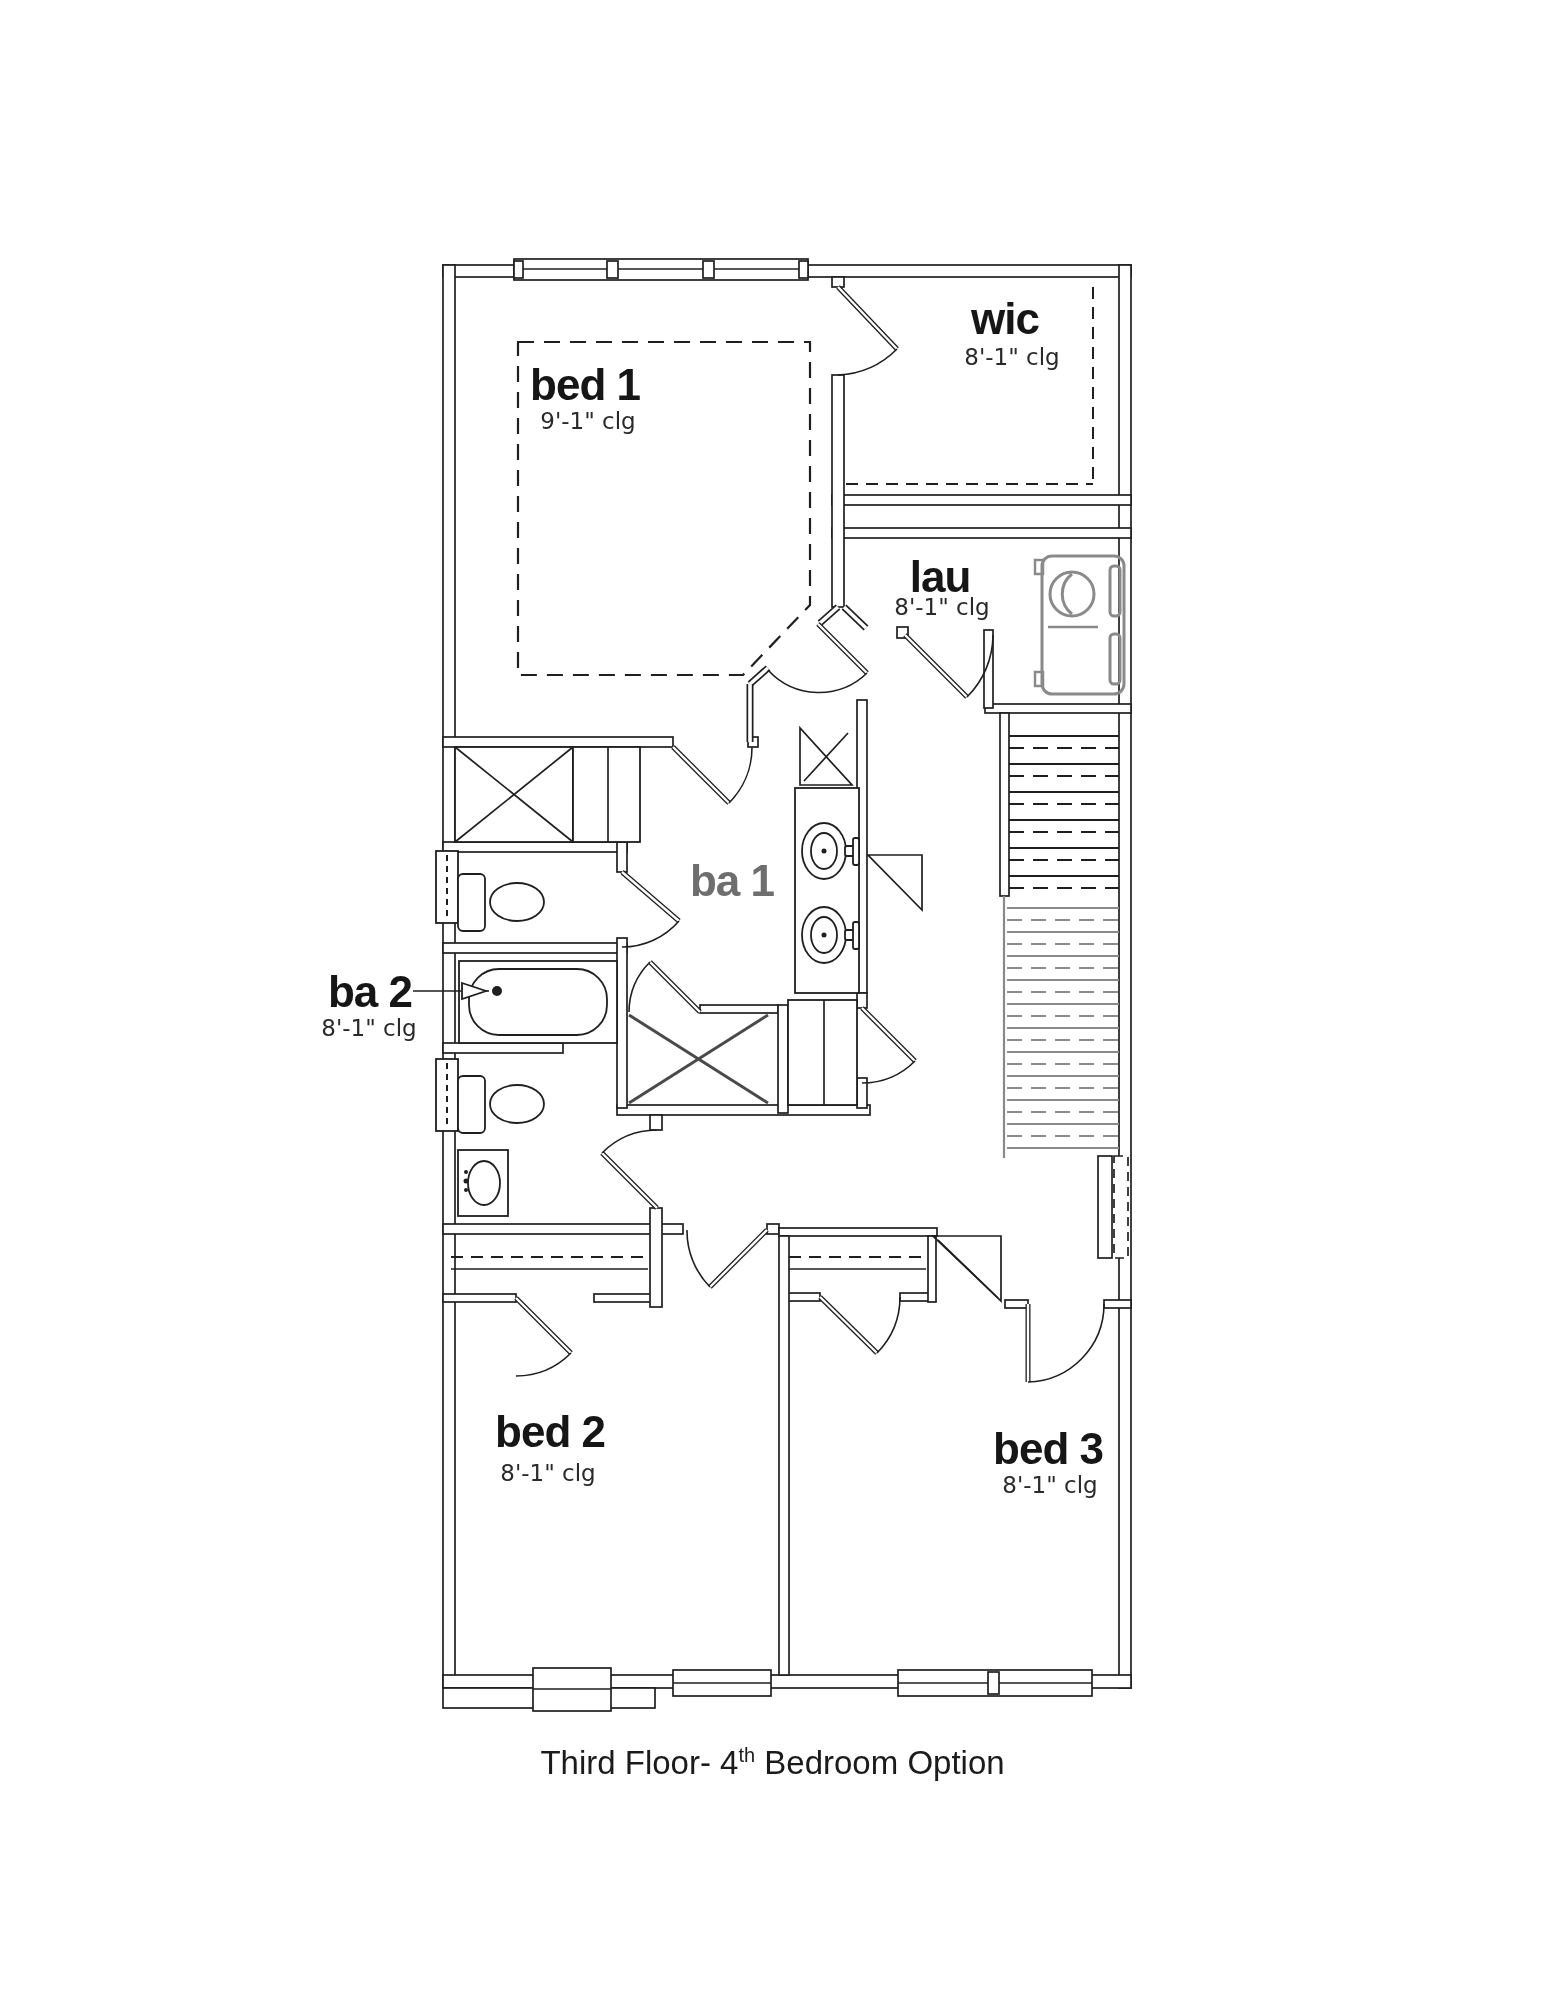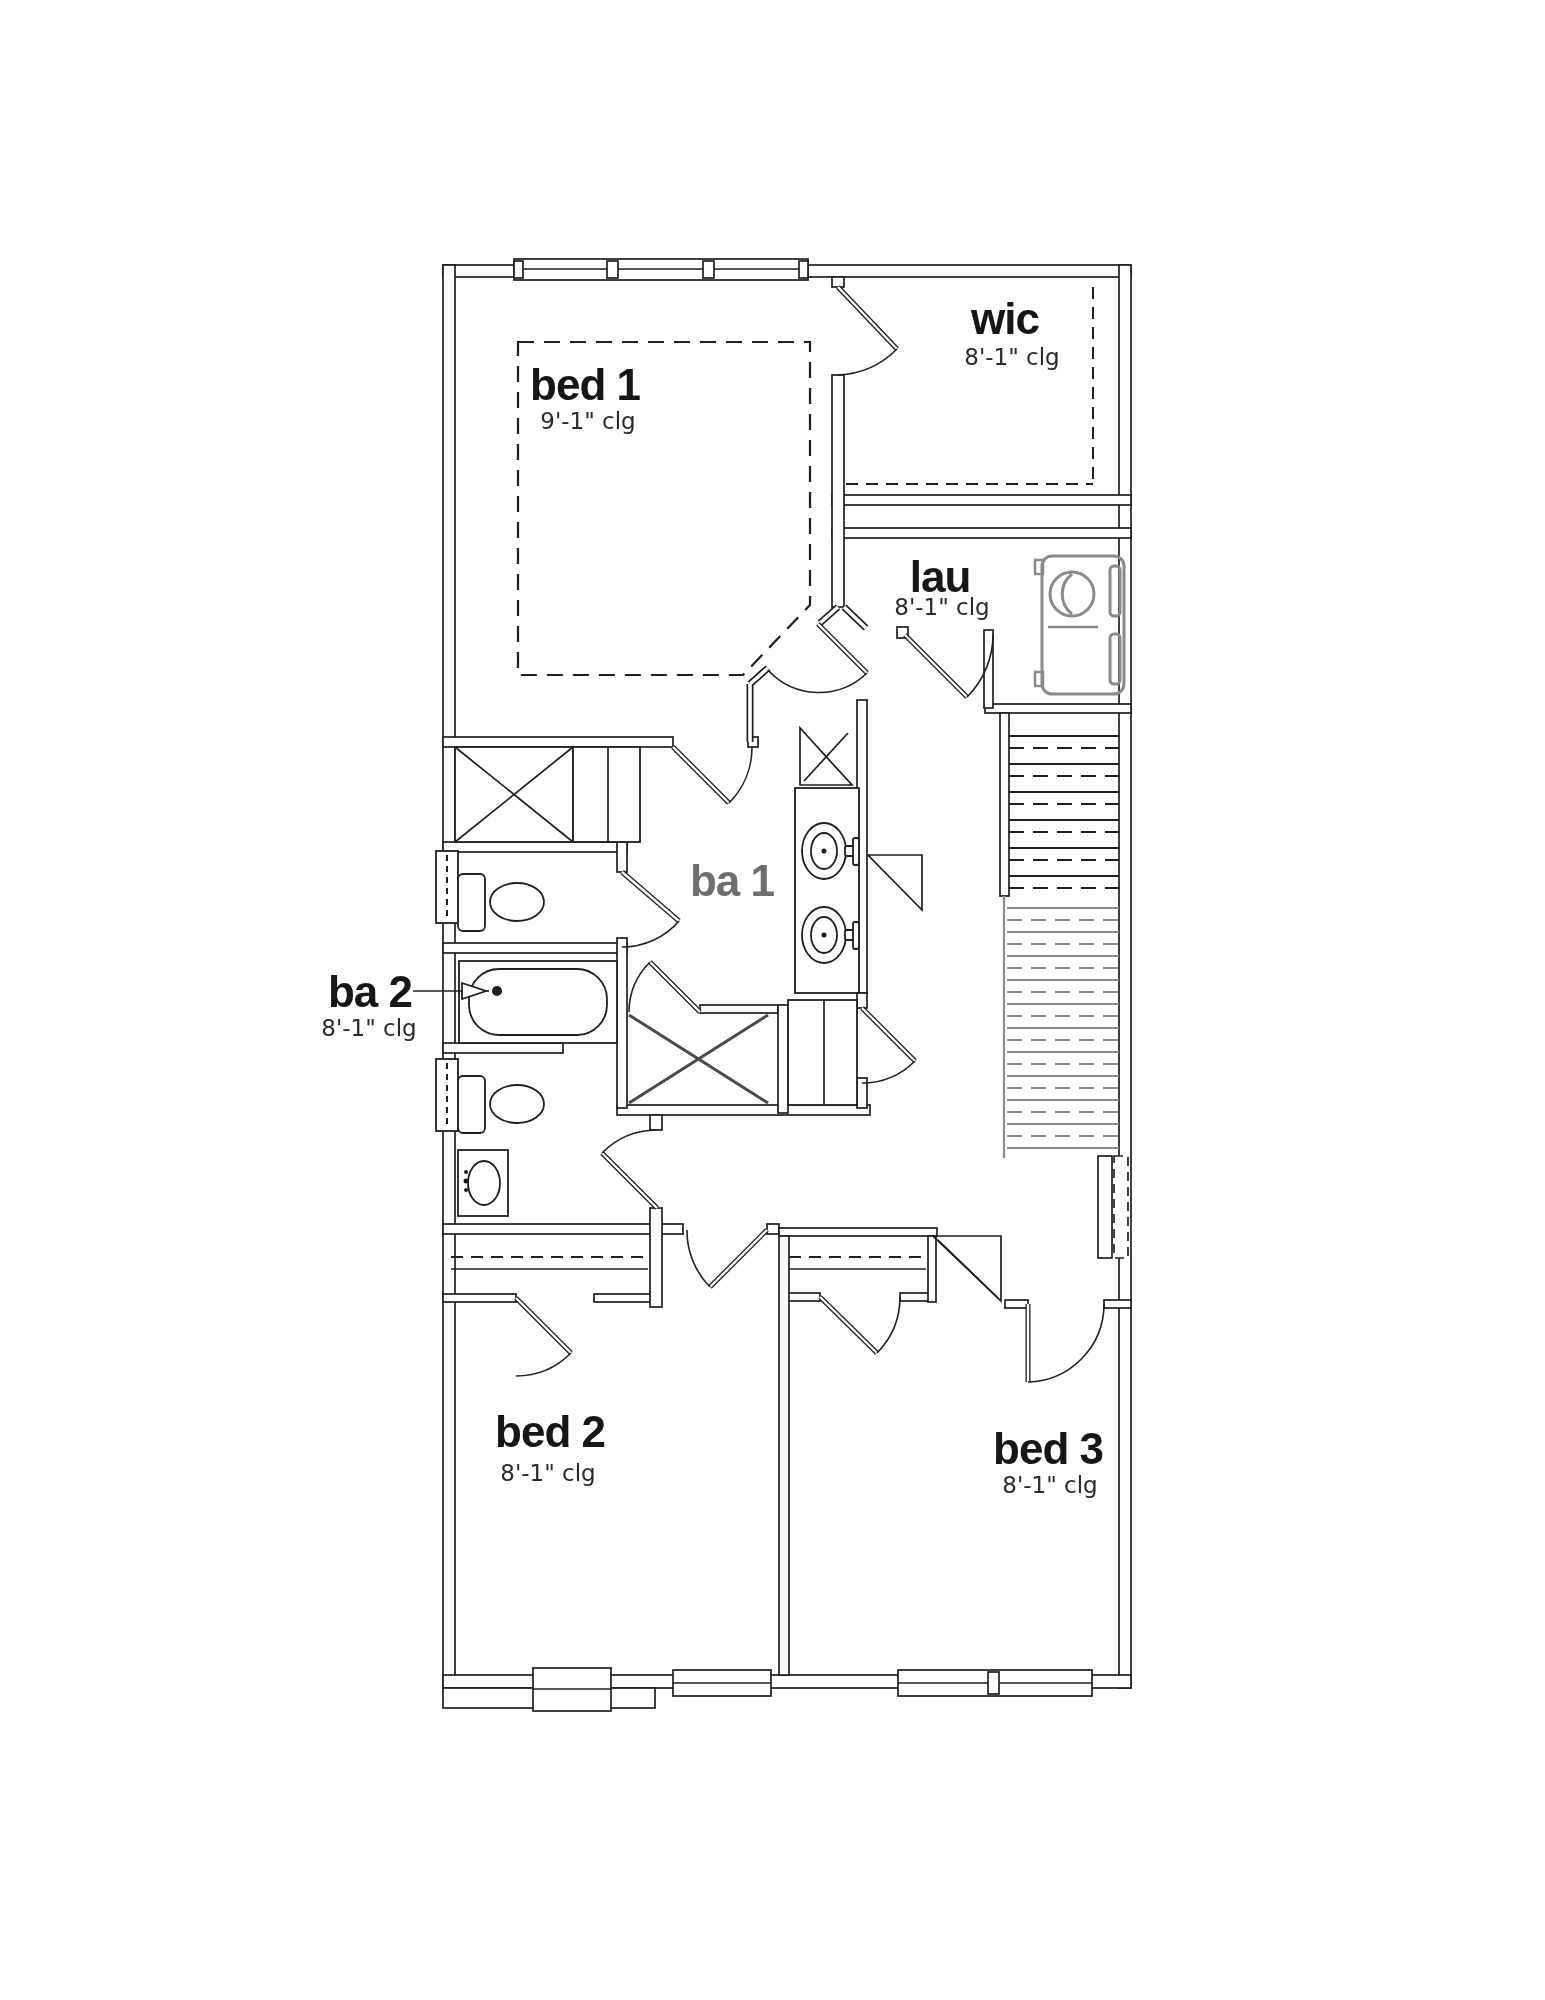--- a/index.html
+++ b/index.html
@@ -360,13 +360,16 @@
       <line class="leaf-b" x1="1028" y1="1304" x2="1028" y2="1382"></line>
           <line class="leaf-w" x1="1028" y1="1304" x2="1028" y2="1382"></line>
       <path class="arc" d="M1028,1382 A78,78 0 0 0 1104,1304"></path>
     </g>
     <text class="room-label" x="1048" y="1448" text-anchor="middle" dominant-baseline="central">bed 3</text>
     <text class="clg-label" x="1050" y="1485" text-anchor="middle" dominant-baseline="central">8'-1" clg</text>
   </g>
 
 </svg>
 
+<div class="caption">
+  <span>Third Floor- 4</span><sup>th</sup><span> Bedroom Option</span>
 </div>
+</div>
 
 </body></html>

